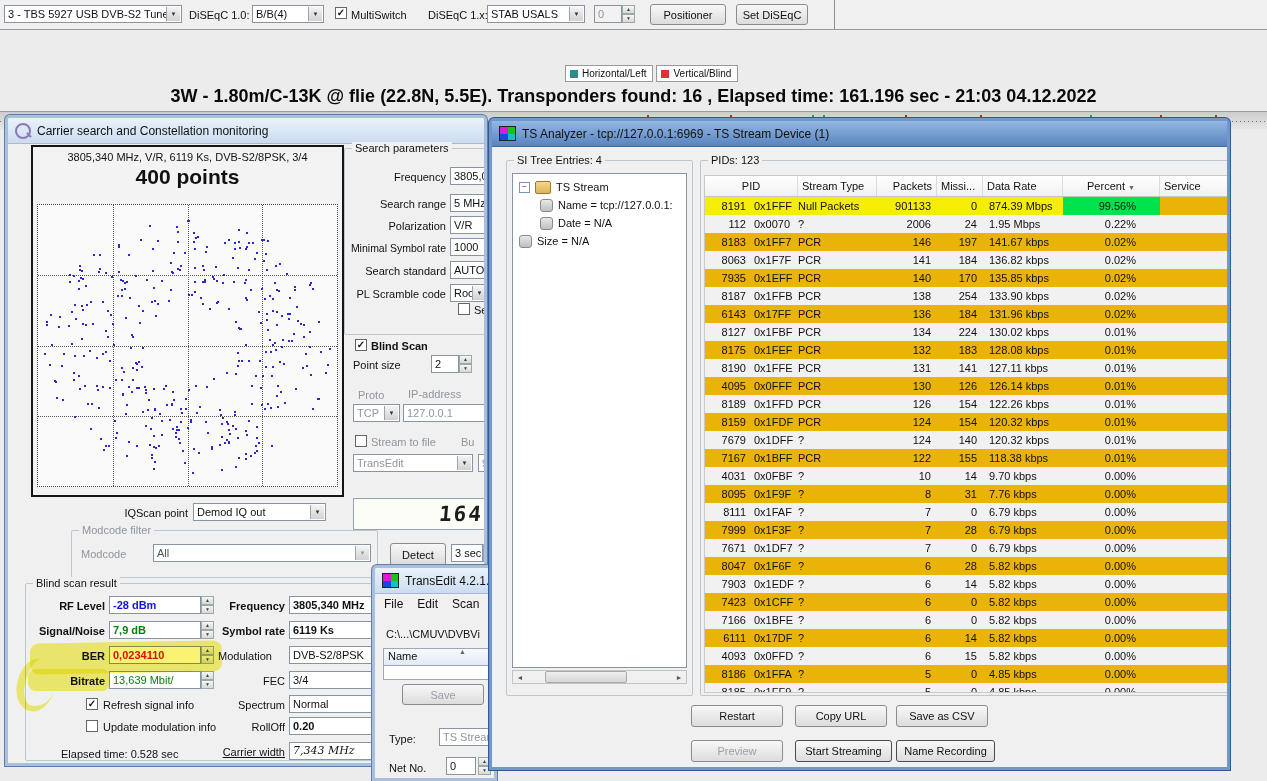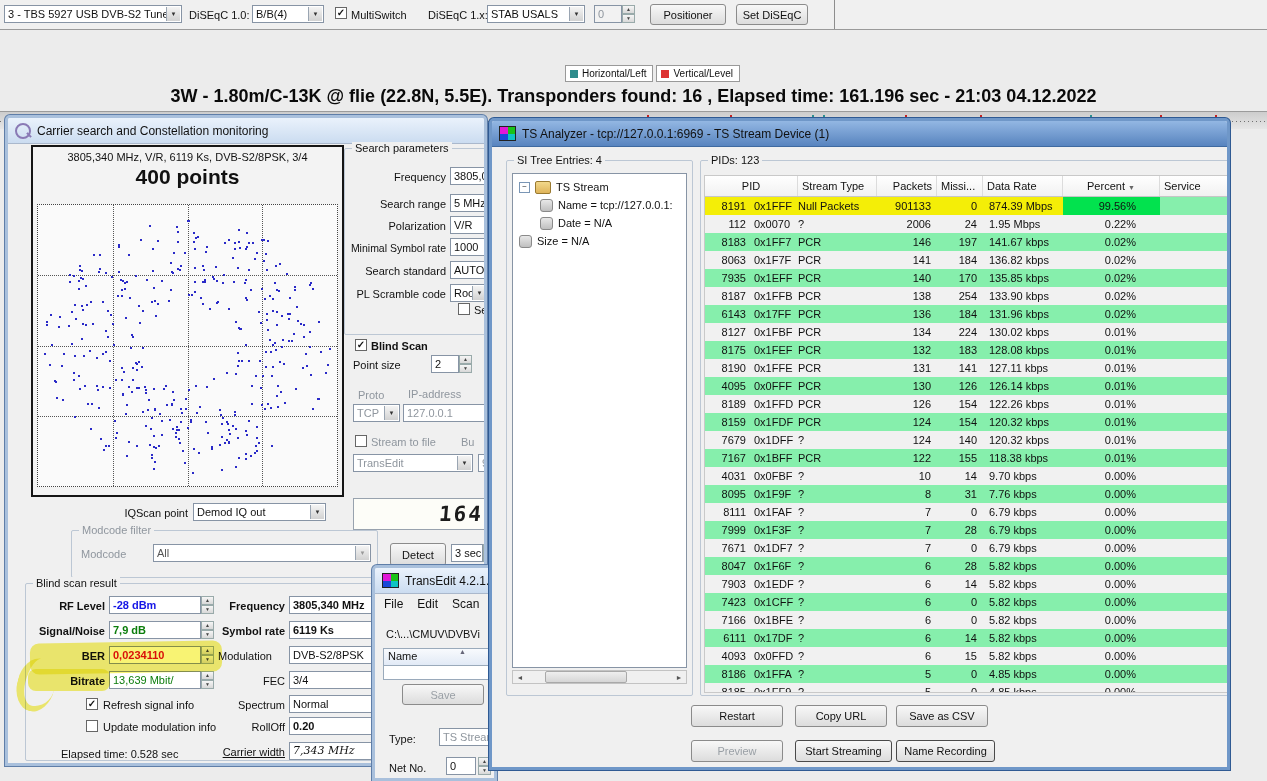--- a/index.html
+++ b/index.html
@@ -90,21 +90,21 @@
     <div class="abs" style="left:834px;top:0;width:1px;height:29px;background:#8d8d8d;"></div>
   </div>
 
   <div class="abs" style="left:565px;top:65px;display:flex;">
     <div style="background:#fff;border:1px solid #999;padding:2px 6px 2px 4px;display:flex;align-items:center;gap:4px;font-size:10px;">
       <span style="width:8px;height:8px;background:#2e8b8b;display:inline-block;"></span>
       <span>Horizontal/Left</span>
     </div>
     <div style="background:#fff;border:1px solid #999;padding:2px 6px 2px 4px;display:flex;align-items:center;gap:4px;font-size:10px;margin-left:3px;">
       <span style="width:8px;height:8px;background:#dd3333;display:inline-block;"></span>
-      <span>Vertical/Level</span>
+      <span>Vertical/Blind</span>
     </div>
   </div>
 
   <div class="abs" style="left:0;top:86px;width:1267px;text-align:center;font-size:18px;font-weight:bold;color:#0a0a0a;">3W - 1.80m/C-13K @ flie (22.8N, 5.5E). Transponders found: 16 , Elapsed time: 161.196 sec - 21:03 04.12.2022</div>
 
   <div class="abs" style="left:0;top:111px;width:1267px;height:17px;background:linear-gradient(#cdcdcd,#e6e6e6);border-top:1px solid #9b9b9b;">
     <div class="abs" style="left:0;top:9px;width:1267px;height:1px;background:repeating-linear-gradient(90deg,#707070 0 1px,transparent 1px 4px);"></div>
     <div id="ruler-ticks" class="abs" style="left:0;top:0;width:100%;height:100%;">
         <div style="position: absolute; top: 3px; width: 2px; height: 11px; background: rgb(195, 34, 34); left: 647px;"></div>
         <div style="position: absolute; top: 3px; width: 2px; height: 11px; background: rgb(195, 34, 34); left: 730px;"></div>
@@ -738,21 +738,21 @@
       <div class="abs" style="left:5px;top:509px;width:175px;height:14px;background:#f0f0f0;border:1px solid #c3c3c3;box-sizing:border-box;display:flex;align-items:center;">
         <span style="width:14px;text-align:center;font-size:7px;color:#555;">◄</span>
         <span style="margin-left:18px;width:80px;height:10px;background:linear-gradient(#efefef,#d6d6d6);border:1px solid #a9a9a9;border-radius:2px;"></span>
         <span style="margin-left:auto;width:14px;text-align:center;font-size:7px;color:#555;">►</span>
       </div>
     </div>
 
 
     <div class="grp" style="left:208px;top:39px;width:562px;height:536px;">
       <span class="gt">PIDs: 123</span>
-      <div class="abs" style="left:3px;top:14px;width:554px;height:518px;background:#86efac;border:1px solid #c9c9c9;box-sizing:border-box;overflow:hidden;">
+      <div class="abs" style="left:3px;top:14px;width:554px;height:518px;background:#eab308;border:1px solid #c9c9c9;box-sizing:border-box;overflow:hidden;">
         <div class="thead">
           <span style="grid-column:1/3;text-align:center;">PID</span>
           <span>Stream Type</span>
           <span style="text-align:right;">Packets</span>
           <span>Missi...</span>
           <span>Data Rate</span>
           <span style="text-align:center;"><b style="font-weight:normal">Percent</b> <i style="font-style:normal;font-size:7px;color:#666;">▼</i></span>
           <span style="border-right:none;">Service</span>
         </div>
         <div id="pid-table-body">

